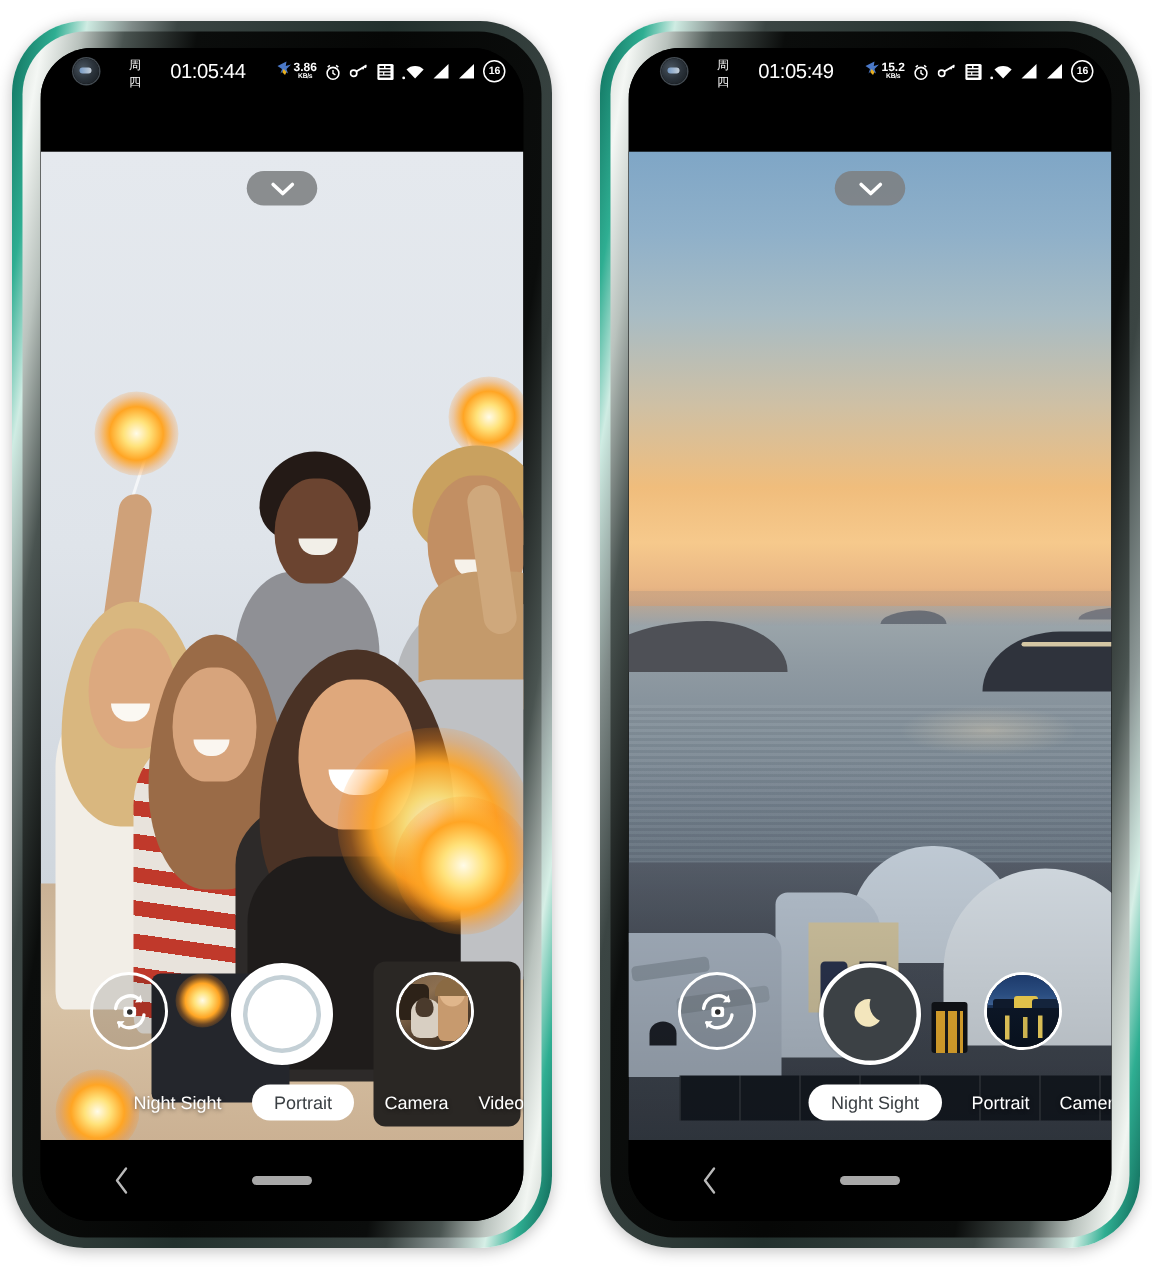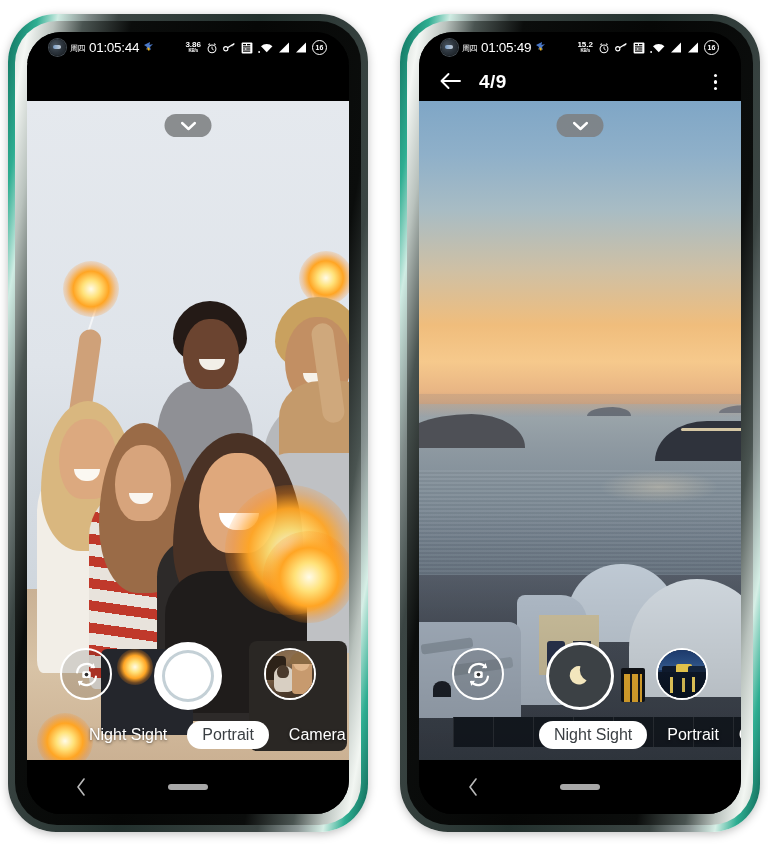--- a/index.html
+++ b/index.html
@@ -36,21 +36,21 @@
     border-radius:34px;
     background:#000;
     overflow:hidden;
   }
 
   
   .statusbar{
     position:relative;height:31px;background:#000;color:#fff;
     display:flex;align-items:center;
   }
-  .sb-left{display:flex;align-items:center;gap:4px;padding-left:22px;text-align:center;}
+  .sb-left{display:flex;align-items:center;gap:20px;padding-left:22px;text-align:center;}
   .punchhole{
     width:17px;height:17px;border-radius:50%;
     background:radial-gradient(circle at 38% 38%,#4a5560 0%,#2b333b 48%,#151a1e 100%);
     box-shadow:0 0 0 1px rgba(120,135,148,.55);
     position:relative;flex:none;
   }
   .punchhole::after{
     content:"";position:absolute;left:4px;top:6px;width:8px;height:4px;border-radius:3px;
     background:linear-gradient(90deg,#7fa8d8,#dfe9f3);
     opacity:.85;
@@ -145,21 +145,21 @@
   }
   .thumb .inner{position:absolute;inset:0;}
   
   .tB{background:linear-gradient(180deg,#18325c 0%,#234273 34%,#0e1c30 58%,#0a1422 100%);}
 
   .modes{
     position:absolute;left:0;right:0;bottom:12px;height:26px;
     display:flex;align-items:center;
   }
   .mode{
-    font-size:16px;color:#fff;white-space:nowrap;
+    font-size:12px;color:#fff;white-space:nowrap;
     text-shadow:0 1px 3px rgba(0,0,0,.55);
     padding:5px 0;
   }
   .mode.active{
     background:#fff;color:#3a3f43;border-radius:14px;padding:5px 15px;
     text-shadow:none;font-weight:normal;
   }
 
   
   .navbar{
@@ -411,33 +411,20 @@
             </span>
             <span class="ic">
               <svg width="12" height="11" viewBox="0 0 12 11">
                   <path d="M11 0.6 V10.4 H1 Z" fill="#fff"></path>
                 </svg>
             </span>
             <span class="batt">16</span>
           </div>
         </div>
 
-        <div class="appbar">
-          <span class="backarrow">
-            <svg width="22" height="18" viewBox="0 0 22 18">
-                <path d="M9.5 2 L2.5 9 L9.5 16 M2.8 9 H21" stroke="#fff" stroke-width="1.9" fill="none" stroke-linecap="round" stroke-linejoin="round"></path>
-              </svg>
-          </span>
-          <span class="apptitle">4/9</span>
-          <span class="kebab">
-              <i></i>
-              <i></i>
-              <i></i>
-            </span>
-        </div>
 
         <div class="viewfinder">
           <div style="position:absolute;inset:0;">
             <div class="sun-sky"></div>
             <div class="sun-sea"></div>
 
             <div style="position:absolute;left:0;right:0;top:44.5%;height:3.5%;background:linear-gradient(180deg,rgba(205,165,130,.85),rgba(150,155,165,.2));"></div>
 
             <div class="island" style="left:-24px;top:47.5%;width:130px;height:34px;"></div>
             <div class="island" style="left:236px;top:48.5%;width:130px;height:40px;background:#2f333c;border-radius:40% 30% 0 0/100% 100% 0 0;"></div>

